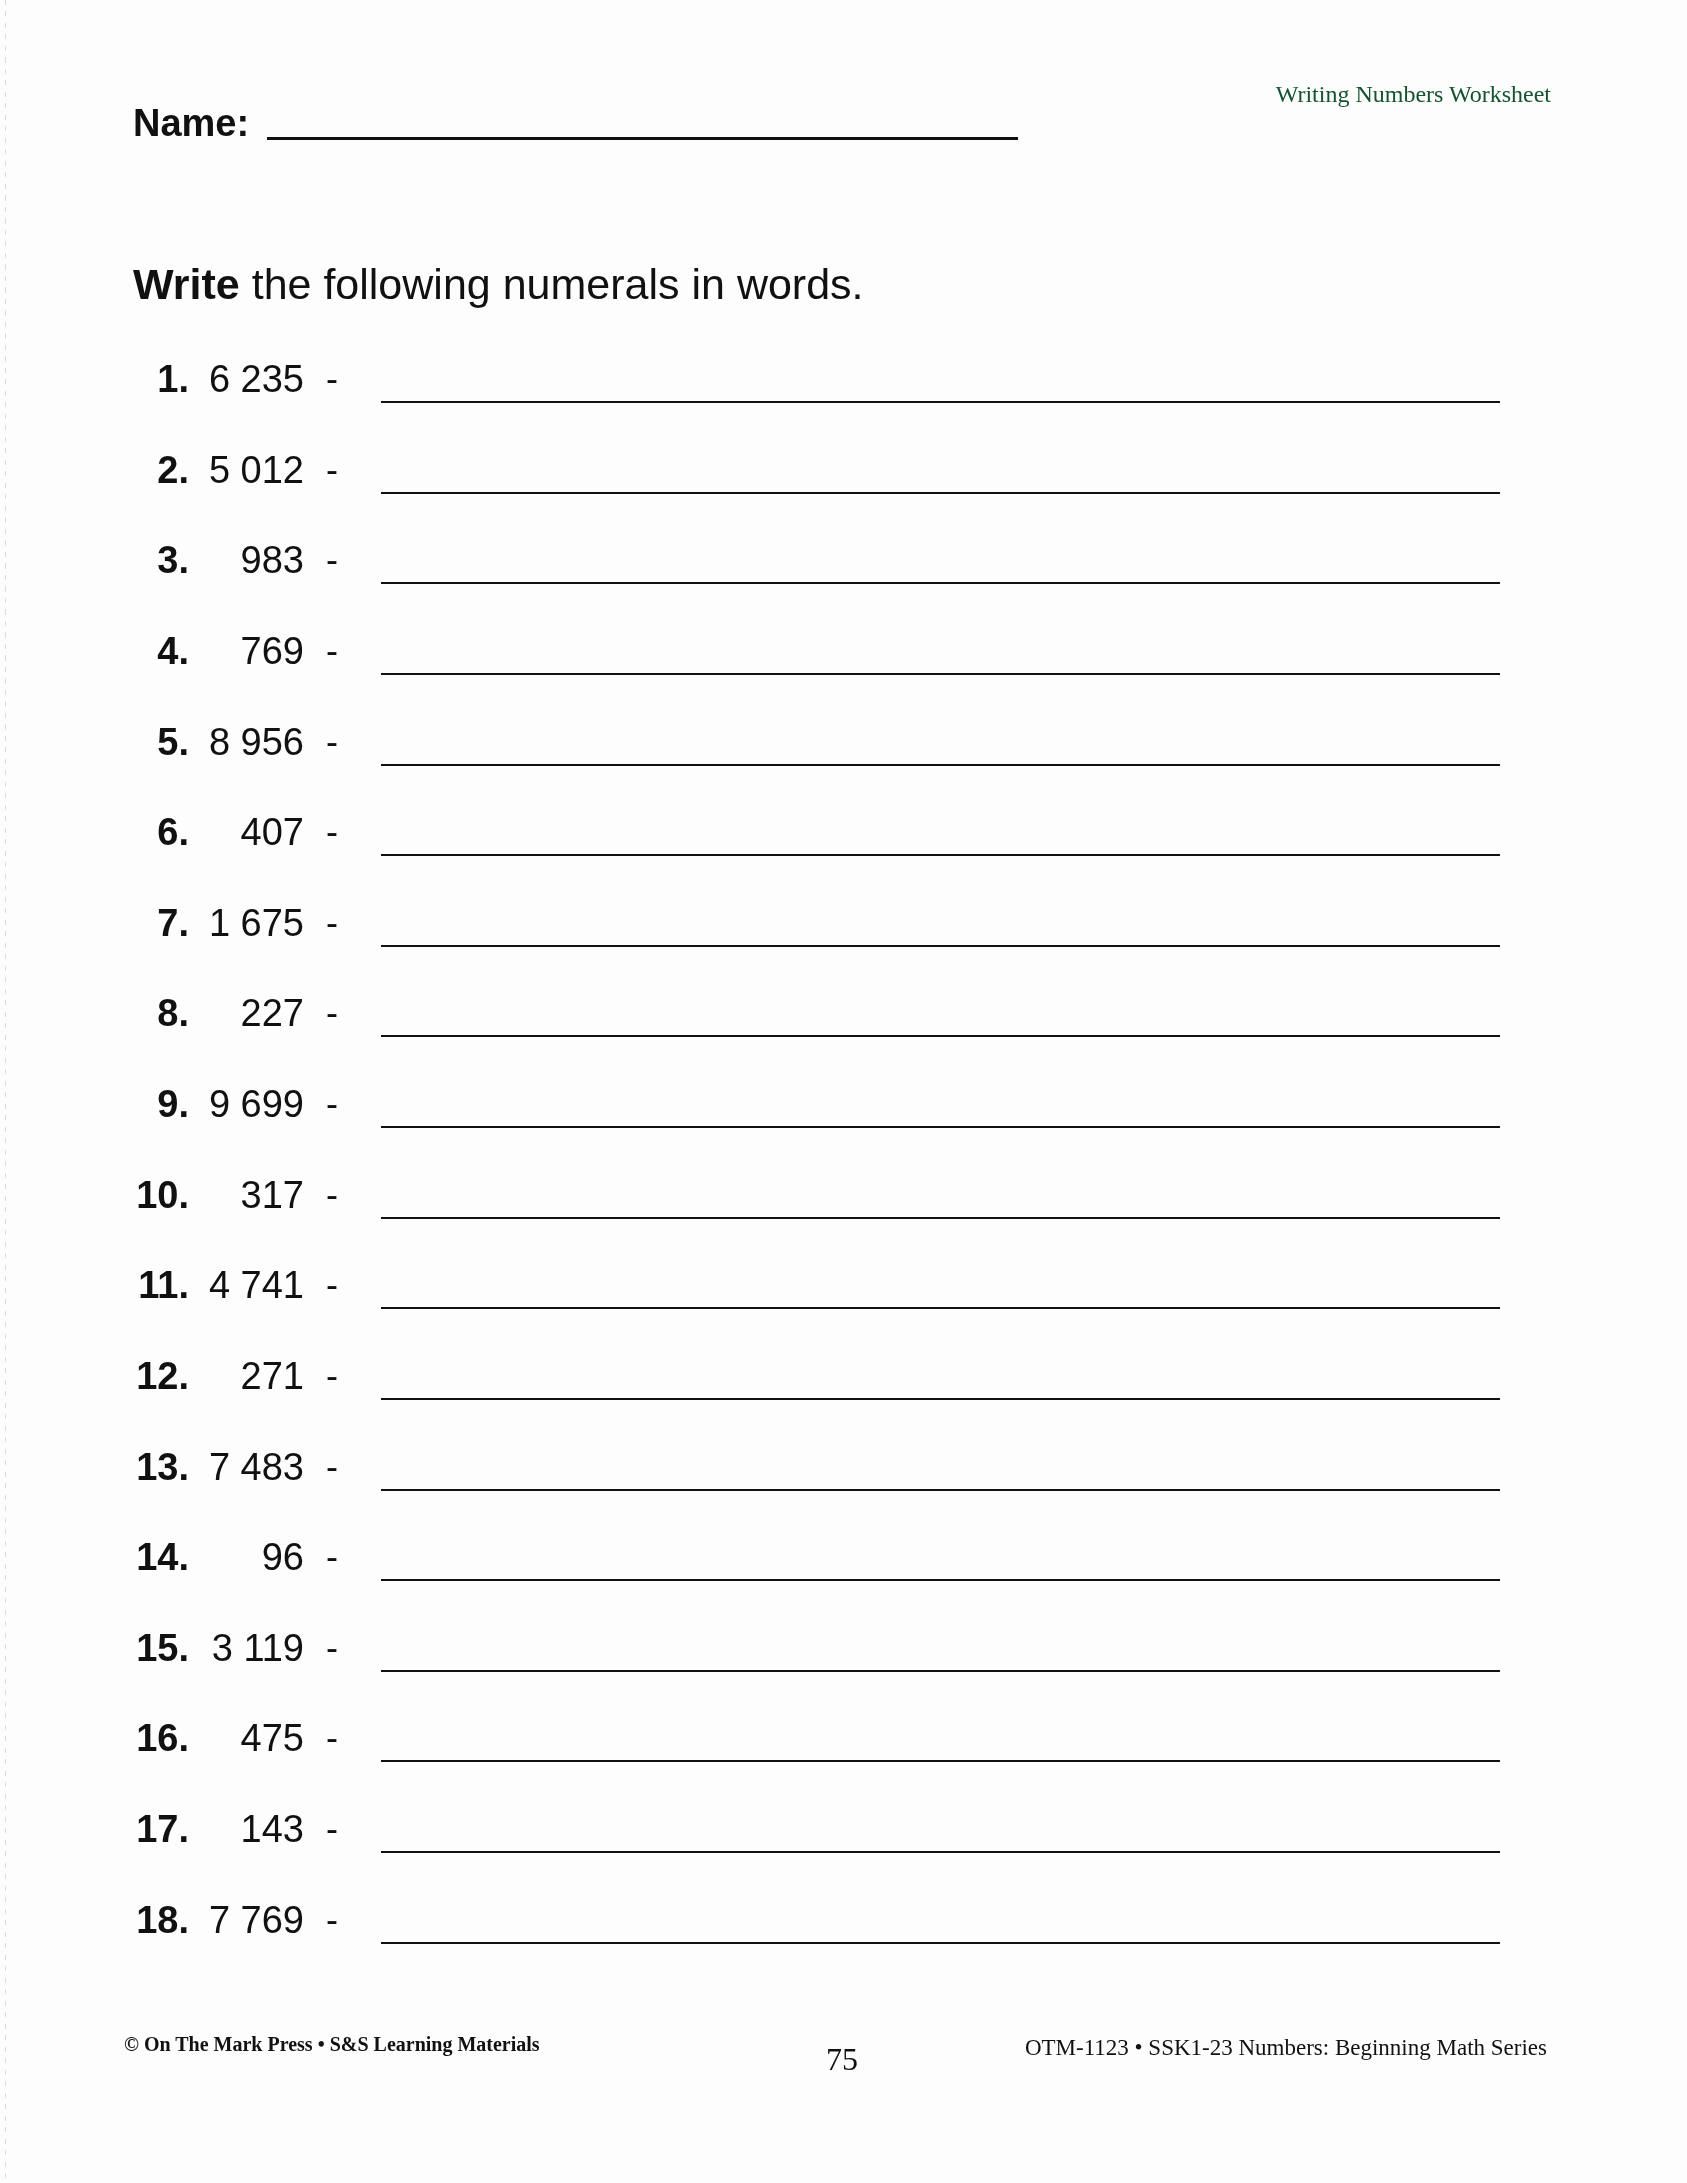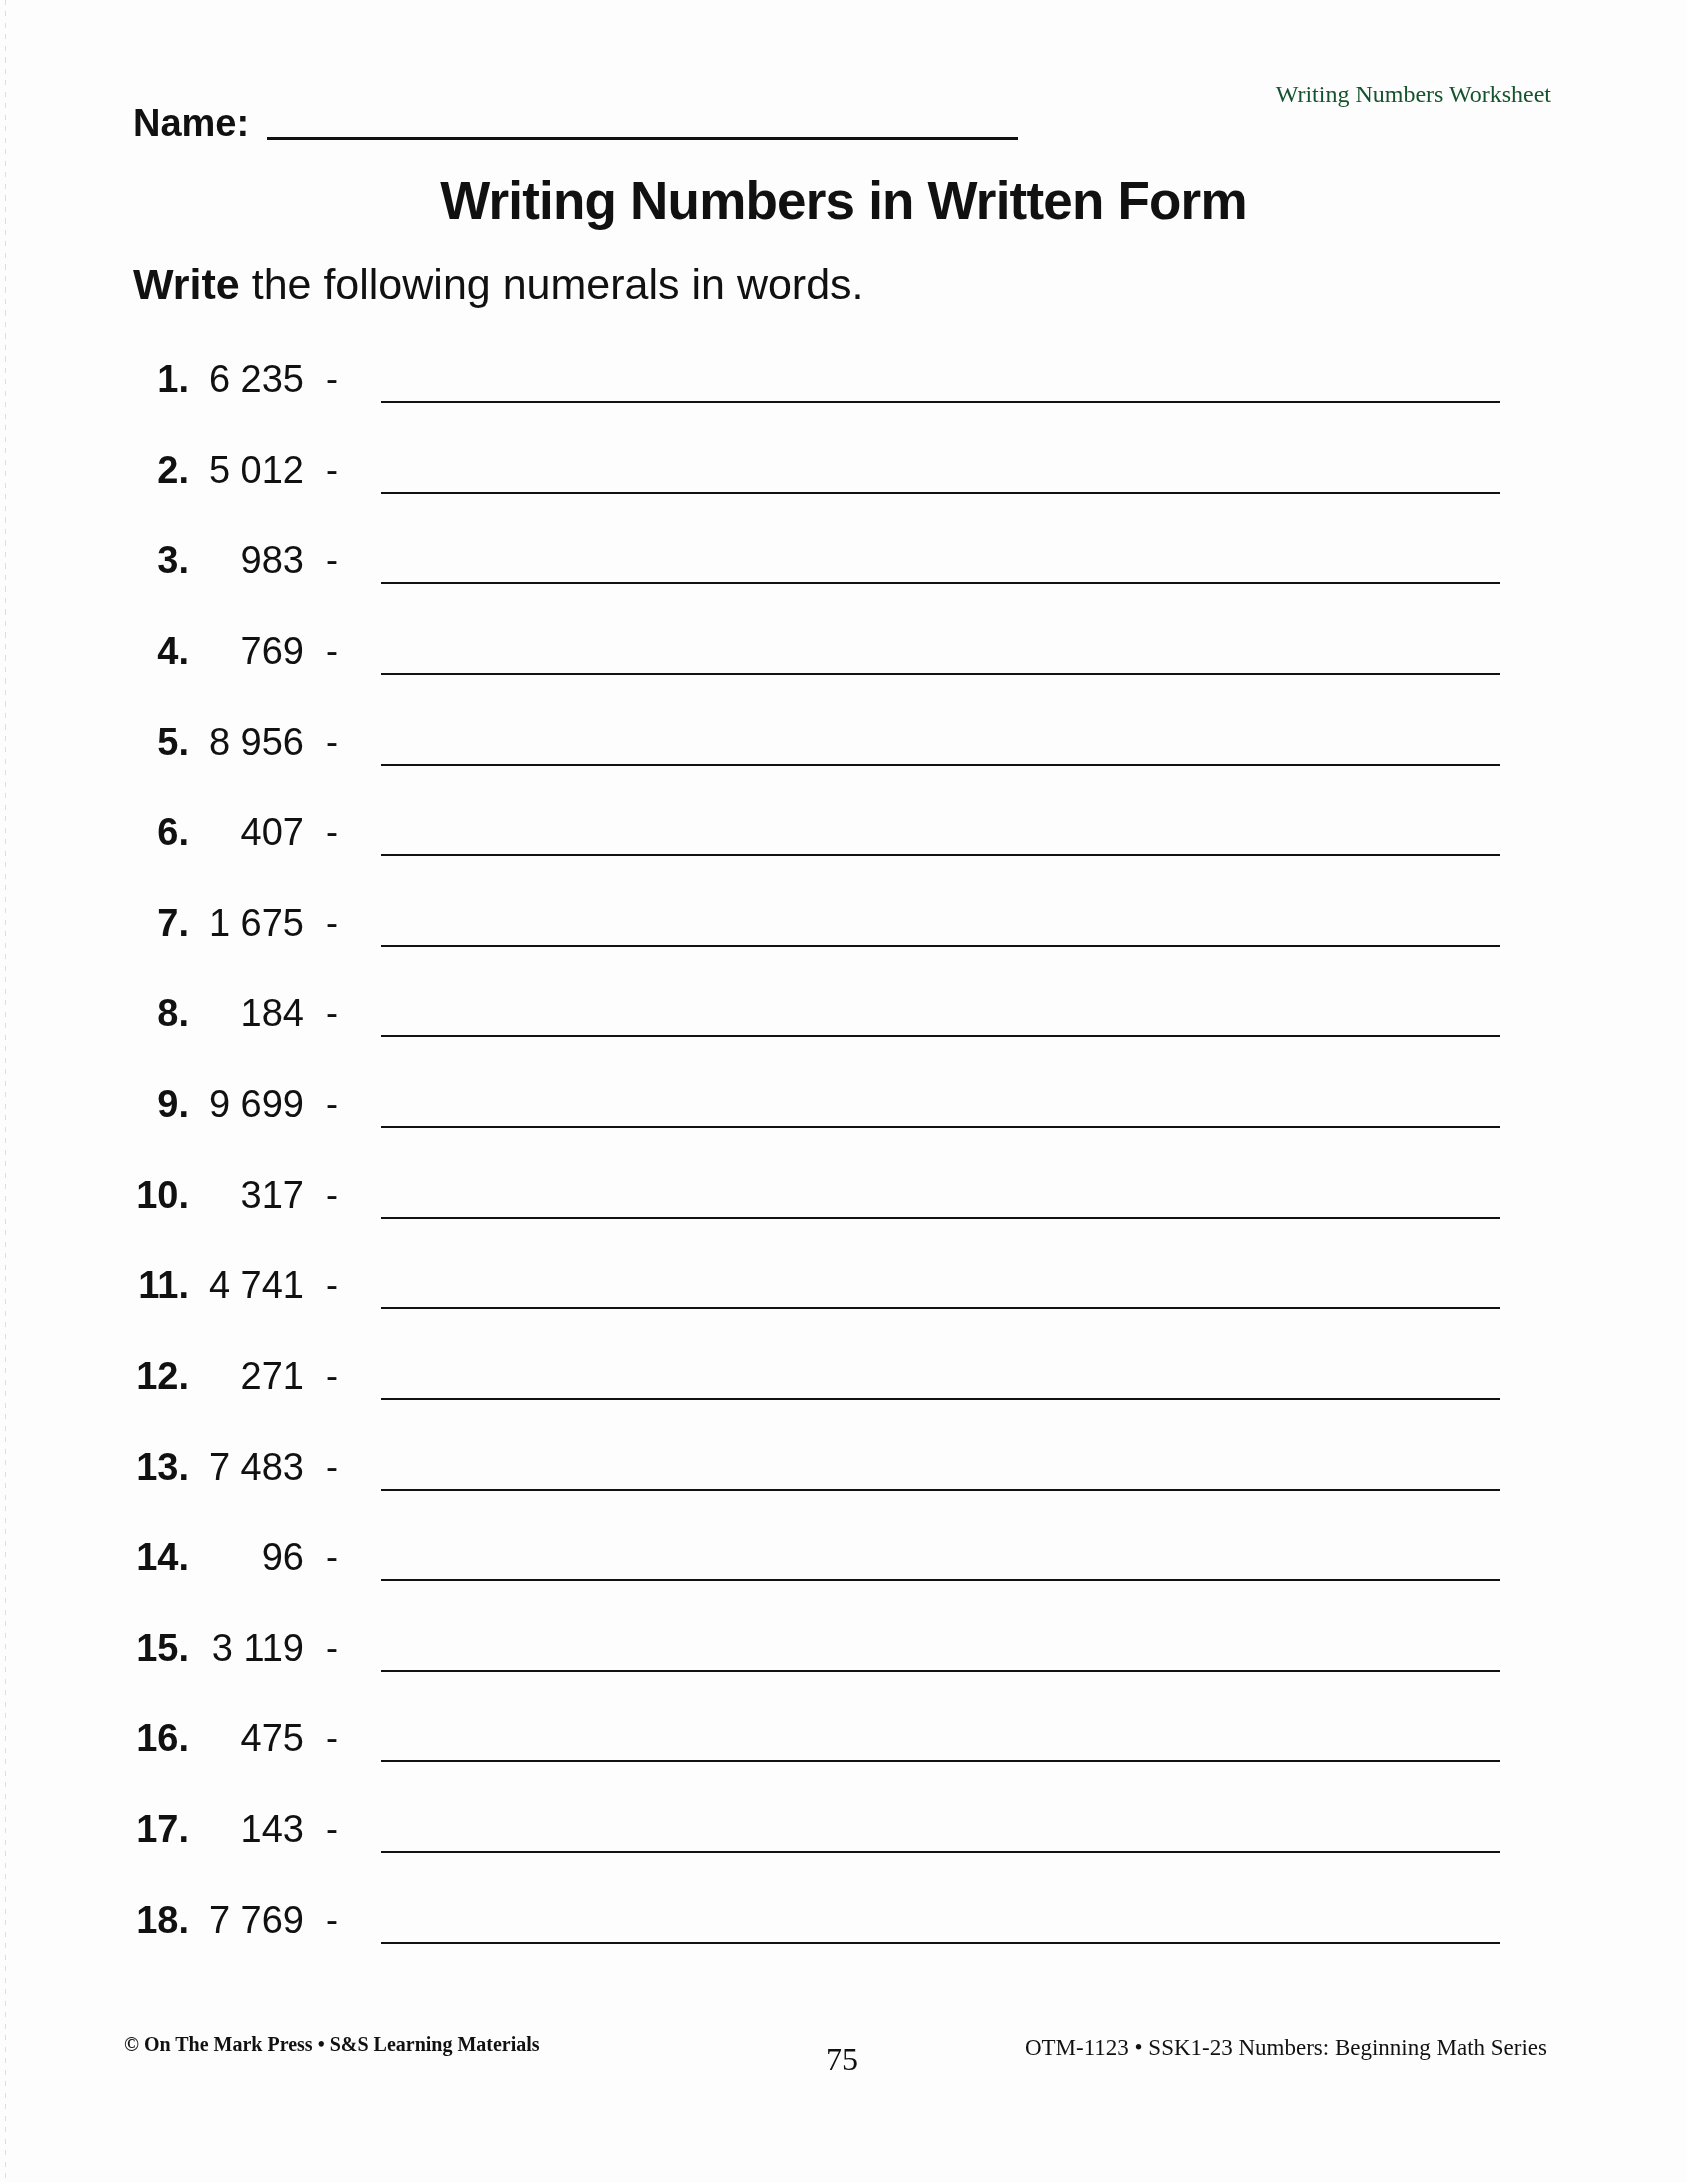--- a/index.html
+++ b/index.html
@@ -37,21 +37,20 @@
 <div class="page">
   <div class="edge-left"></div>
 
   <div class="header-tag">Writing Numbers Worksheet</div>
 
   <div class="name-row">
     <span class="name-label">Name:</span>
     <span class="name-line"></span>
   </div>
 
-  <div class="title">Writing Numbers in Written Form</div>
 
   <div class="instructions"><span class="bold">Write</span><span> the following numerals in words.</span></div>
 
   <div class="items">
     <div class="item" style="top:0px">
       <span class="item-num">1.</span>
       <span class="item-val">6 235</span>
       <span class="item-dash">-</span>
       <span class="item-line"></span>
     </div>
@@ -86,21 +85,21 @@
       <span class="item-line"></span>
     </div>
     <div class="item" style="top:544px">
       <span class="item-num">7.</span>
       <span class="item-val">1 675</span>
       <span class="item-dash">-</span>
       <span class="item-line"></span>
     </div>
     <div class="item" style="top:634px">
       <span class="item-num">8.</span>
-      <span class="item-val">184</span>
+      <span class="item-val">227</span>
       <span class="item-dash">-</span>
       <span class="item-line"></span>
     </div>
     <div class="item" style="top:725px">
       <span class="item-num">9.</span>
       <span class="item-val">9 699</span>
       <span class="item-dash">-</span>
       <span class="item-line"></span>
     </div>
     <div class="item" style="top:816px">

